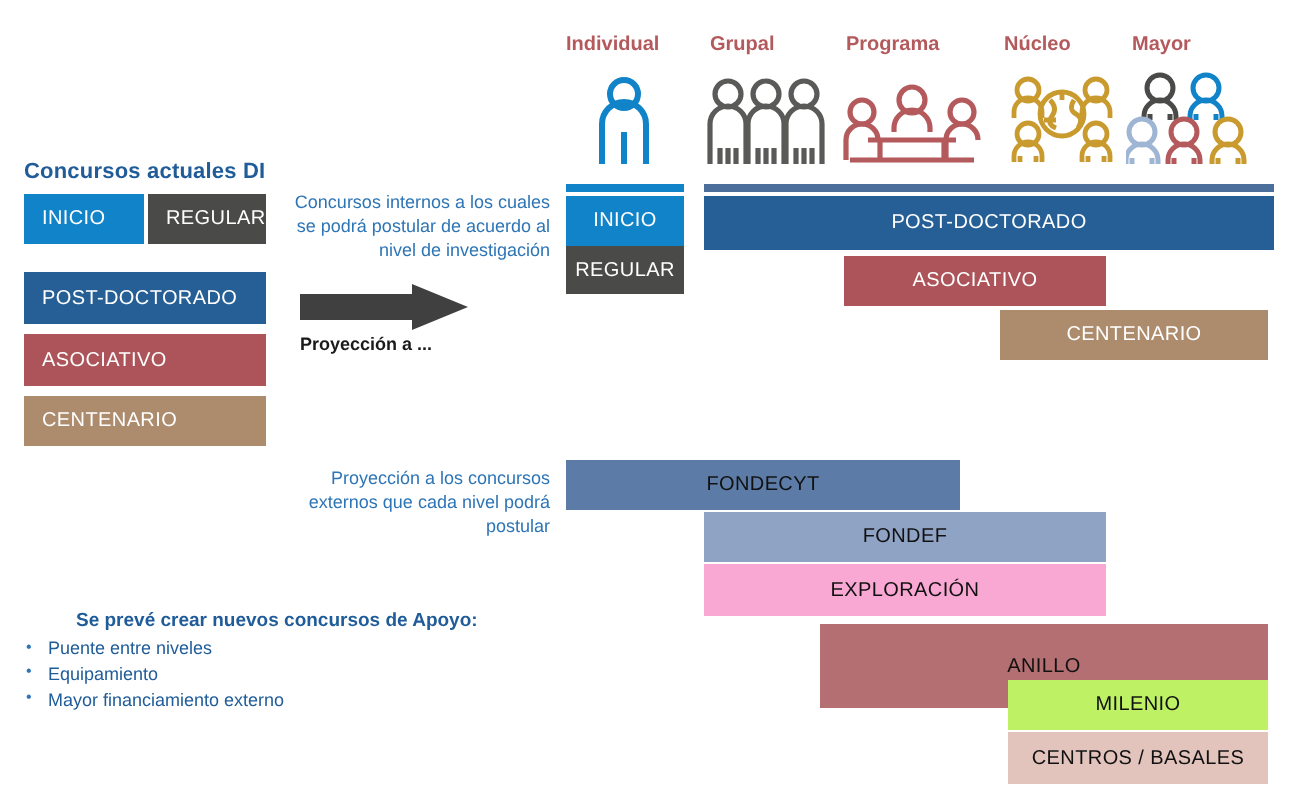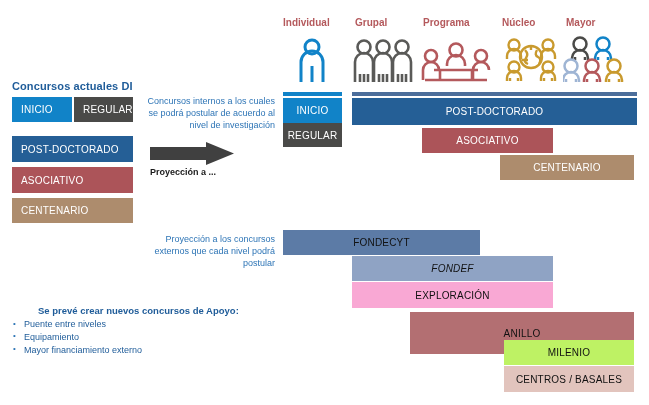--- a/index.html
+++ b/index.html
@@ -238,21 +238,21 @@
     </div>
     <div class="bar" style="left: 500px; top: 155px; width: 134px; height: 25px; background: rgb(173, 140, 109);">
       <span>CENTENARIO</span>
     </div>
   </div>
 
 <div id="external-bars">
     <div class="bar" style="left: 283px; top: 230px; width: 197px; height: 25px; background: rgb(92, 123, 166); color: rgb(17, 17, 17);">
       <span>FONDECYT</span>
     </div>
-    <div class="bar" style="left: 352px; top: 256px; width: 201px; height: 25px; background: rgb(143, 163, 196); color: rgb(17, 17, 17); font-style: italic;">
+    <div class="bar" style="left: 352px; top: 256px; width: 201px; height: 25px; background: rgb(143, 163, 196); color: rgb(17, 17, 17);">
       <span>FONDEF</span>
     </div>
     <div class="bar" style="left: 352px; top: 282px; width: 201px; height: 26px; background: #f9a8d4; color: rgb(17, 17, 17);">
       <span>EXPLORACIÓN</span>
     </div>
     <div class="bar" style="left: 410px; top: 312px; width: 224px; height: 42px; background: rgb(179, 111, 114); color: rgb(17, 17, 17);">
       <span>ANILLO</span>
     </div>
     <div class="bar" style="left: 504px; top: 340px; width: 130px; height: 25px; background: #bef264; color: rgb(17, 17, 17);">
       <span>MILENIO</span>

